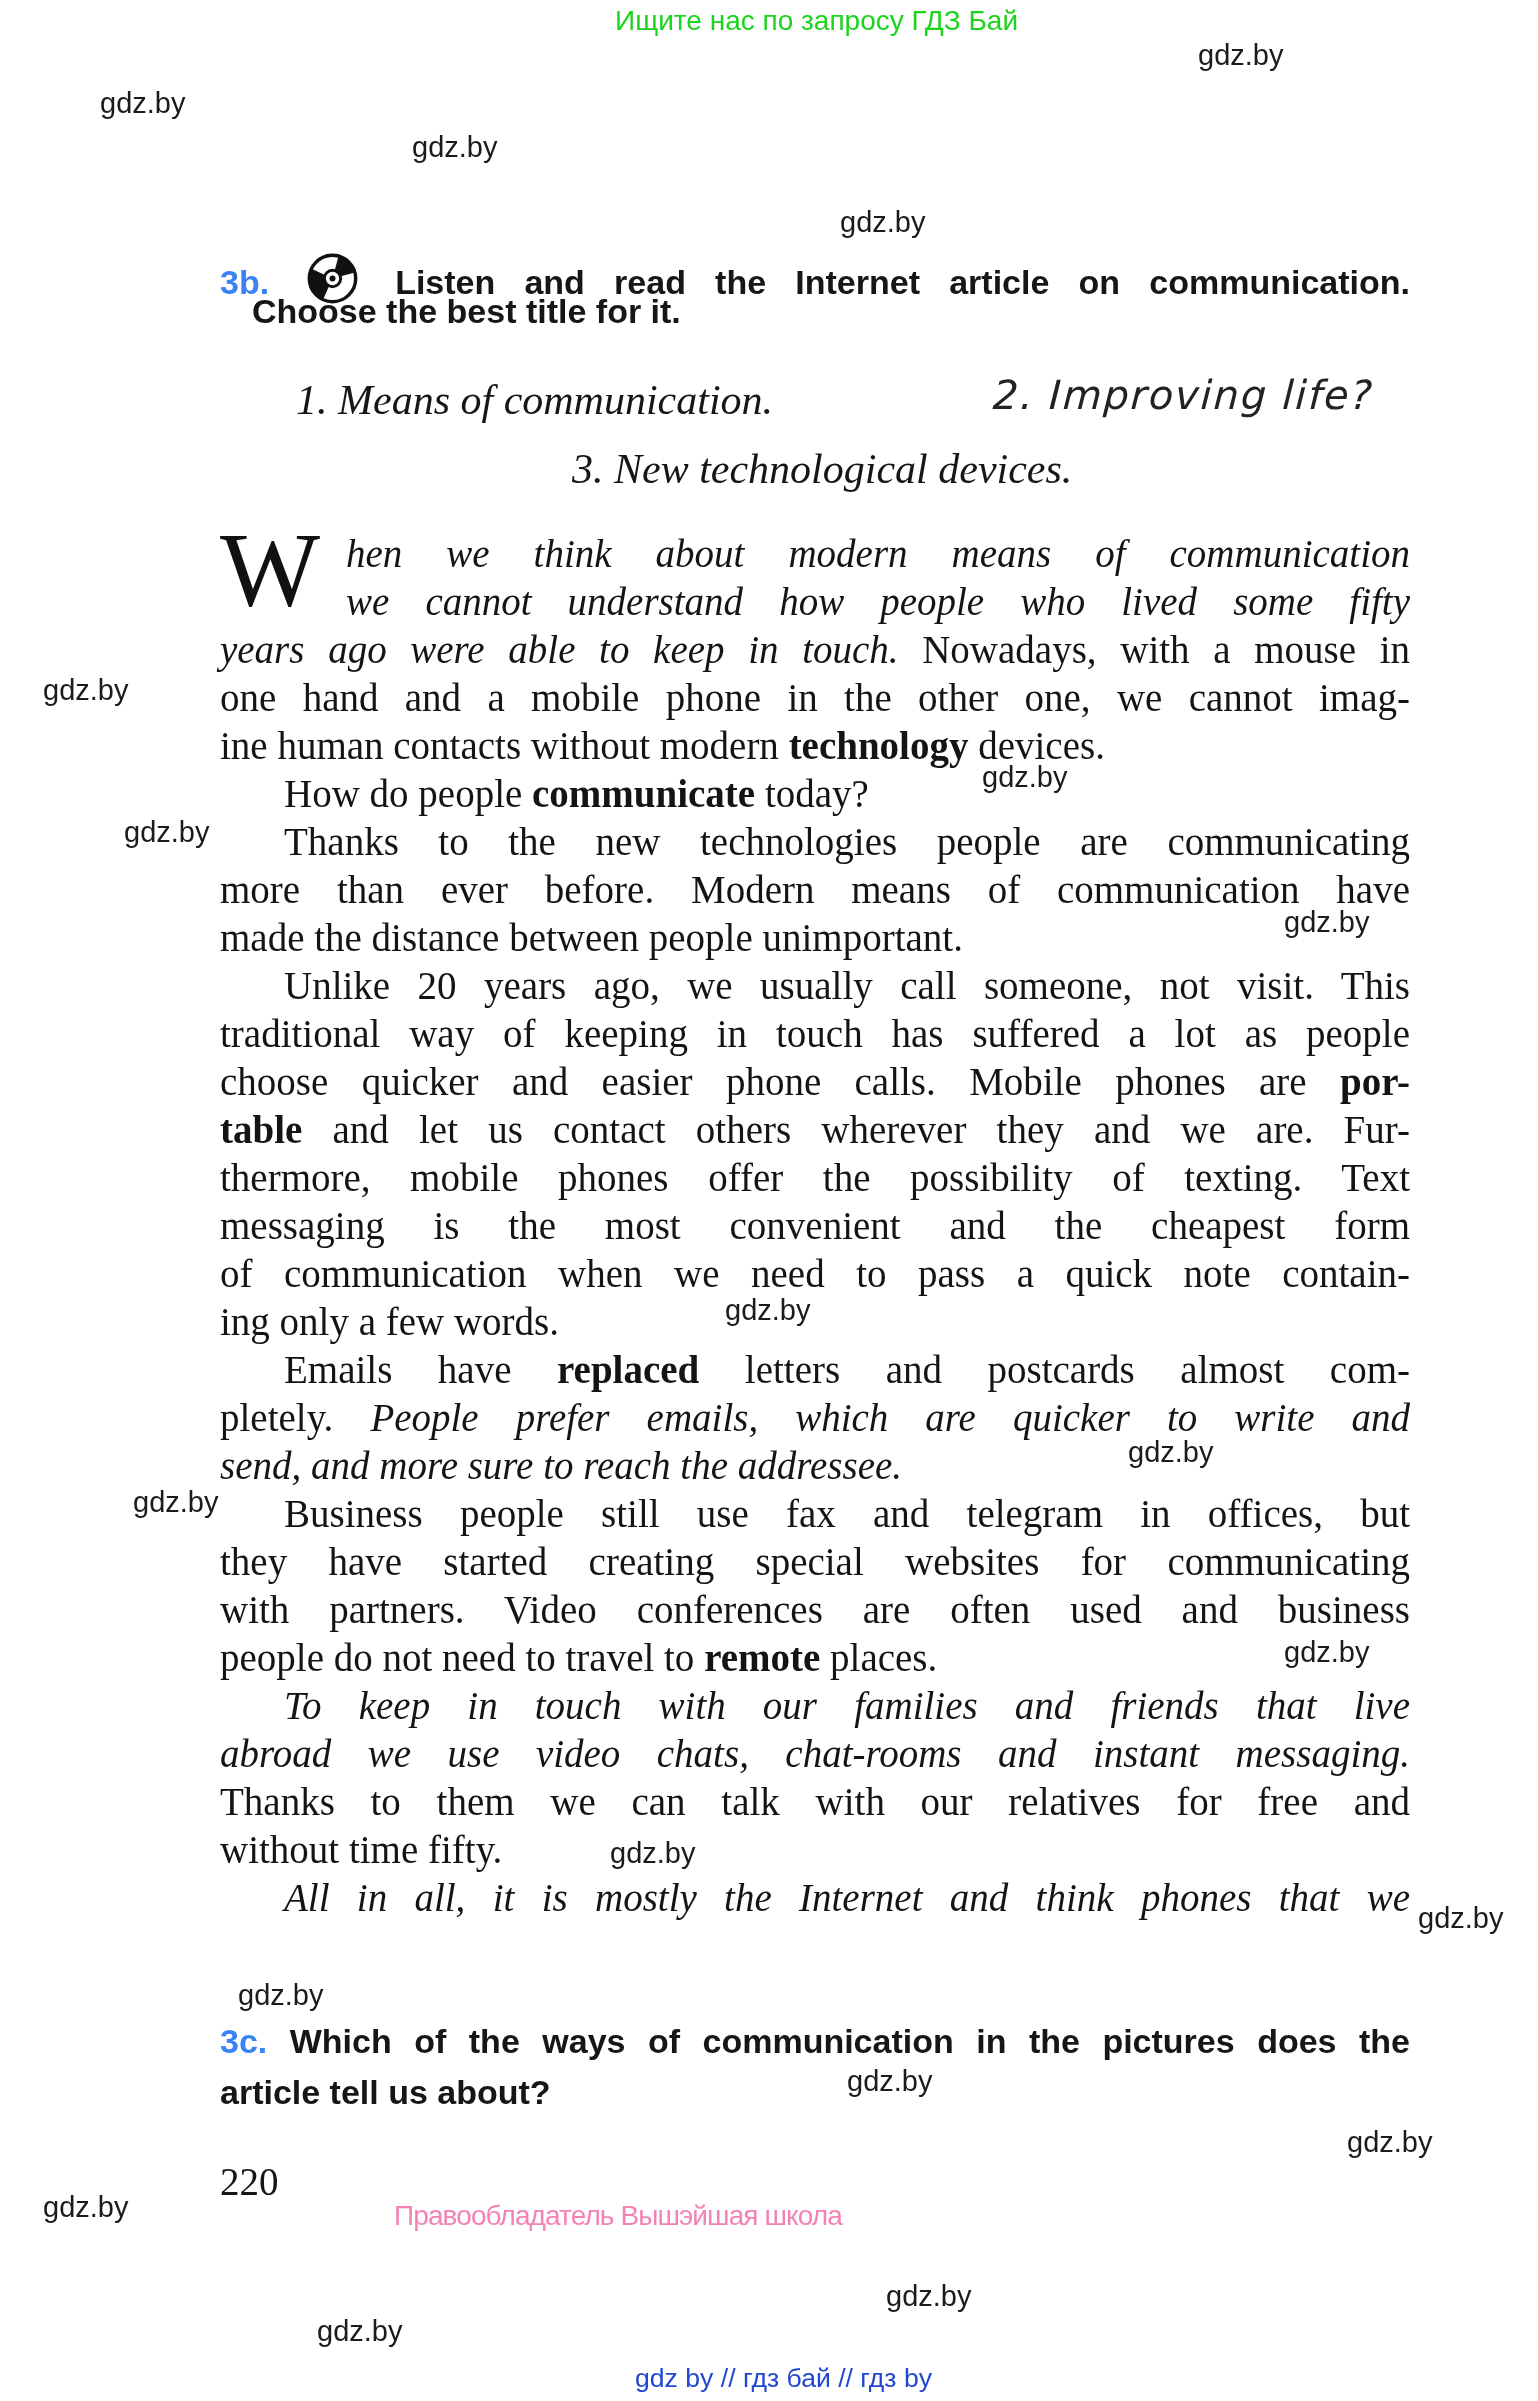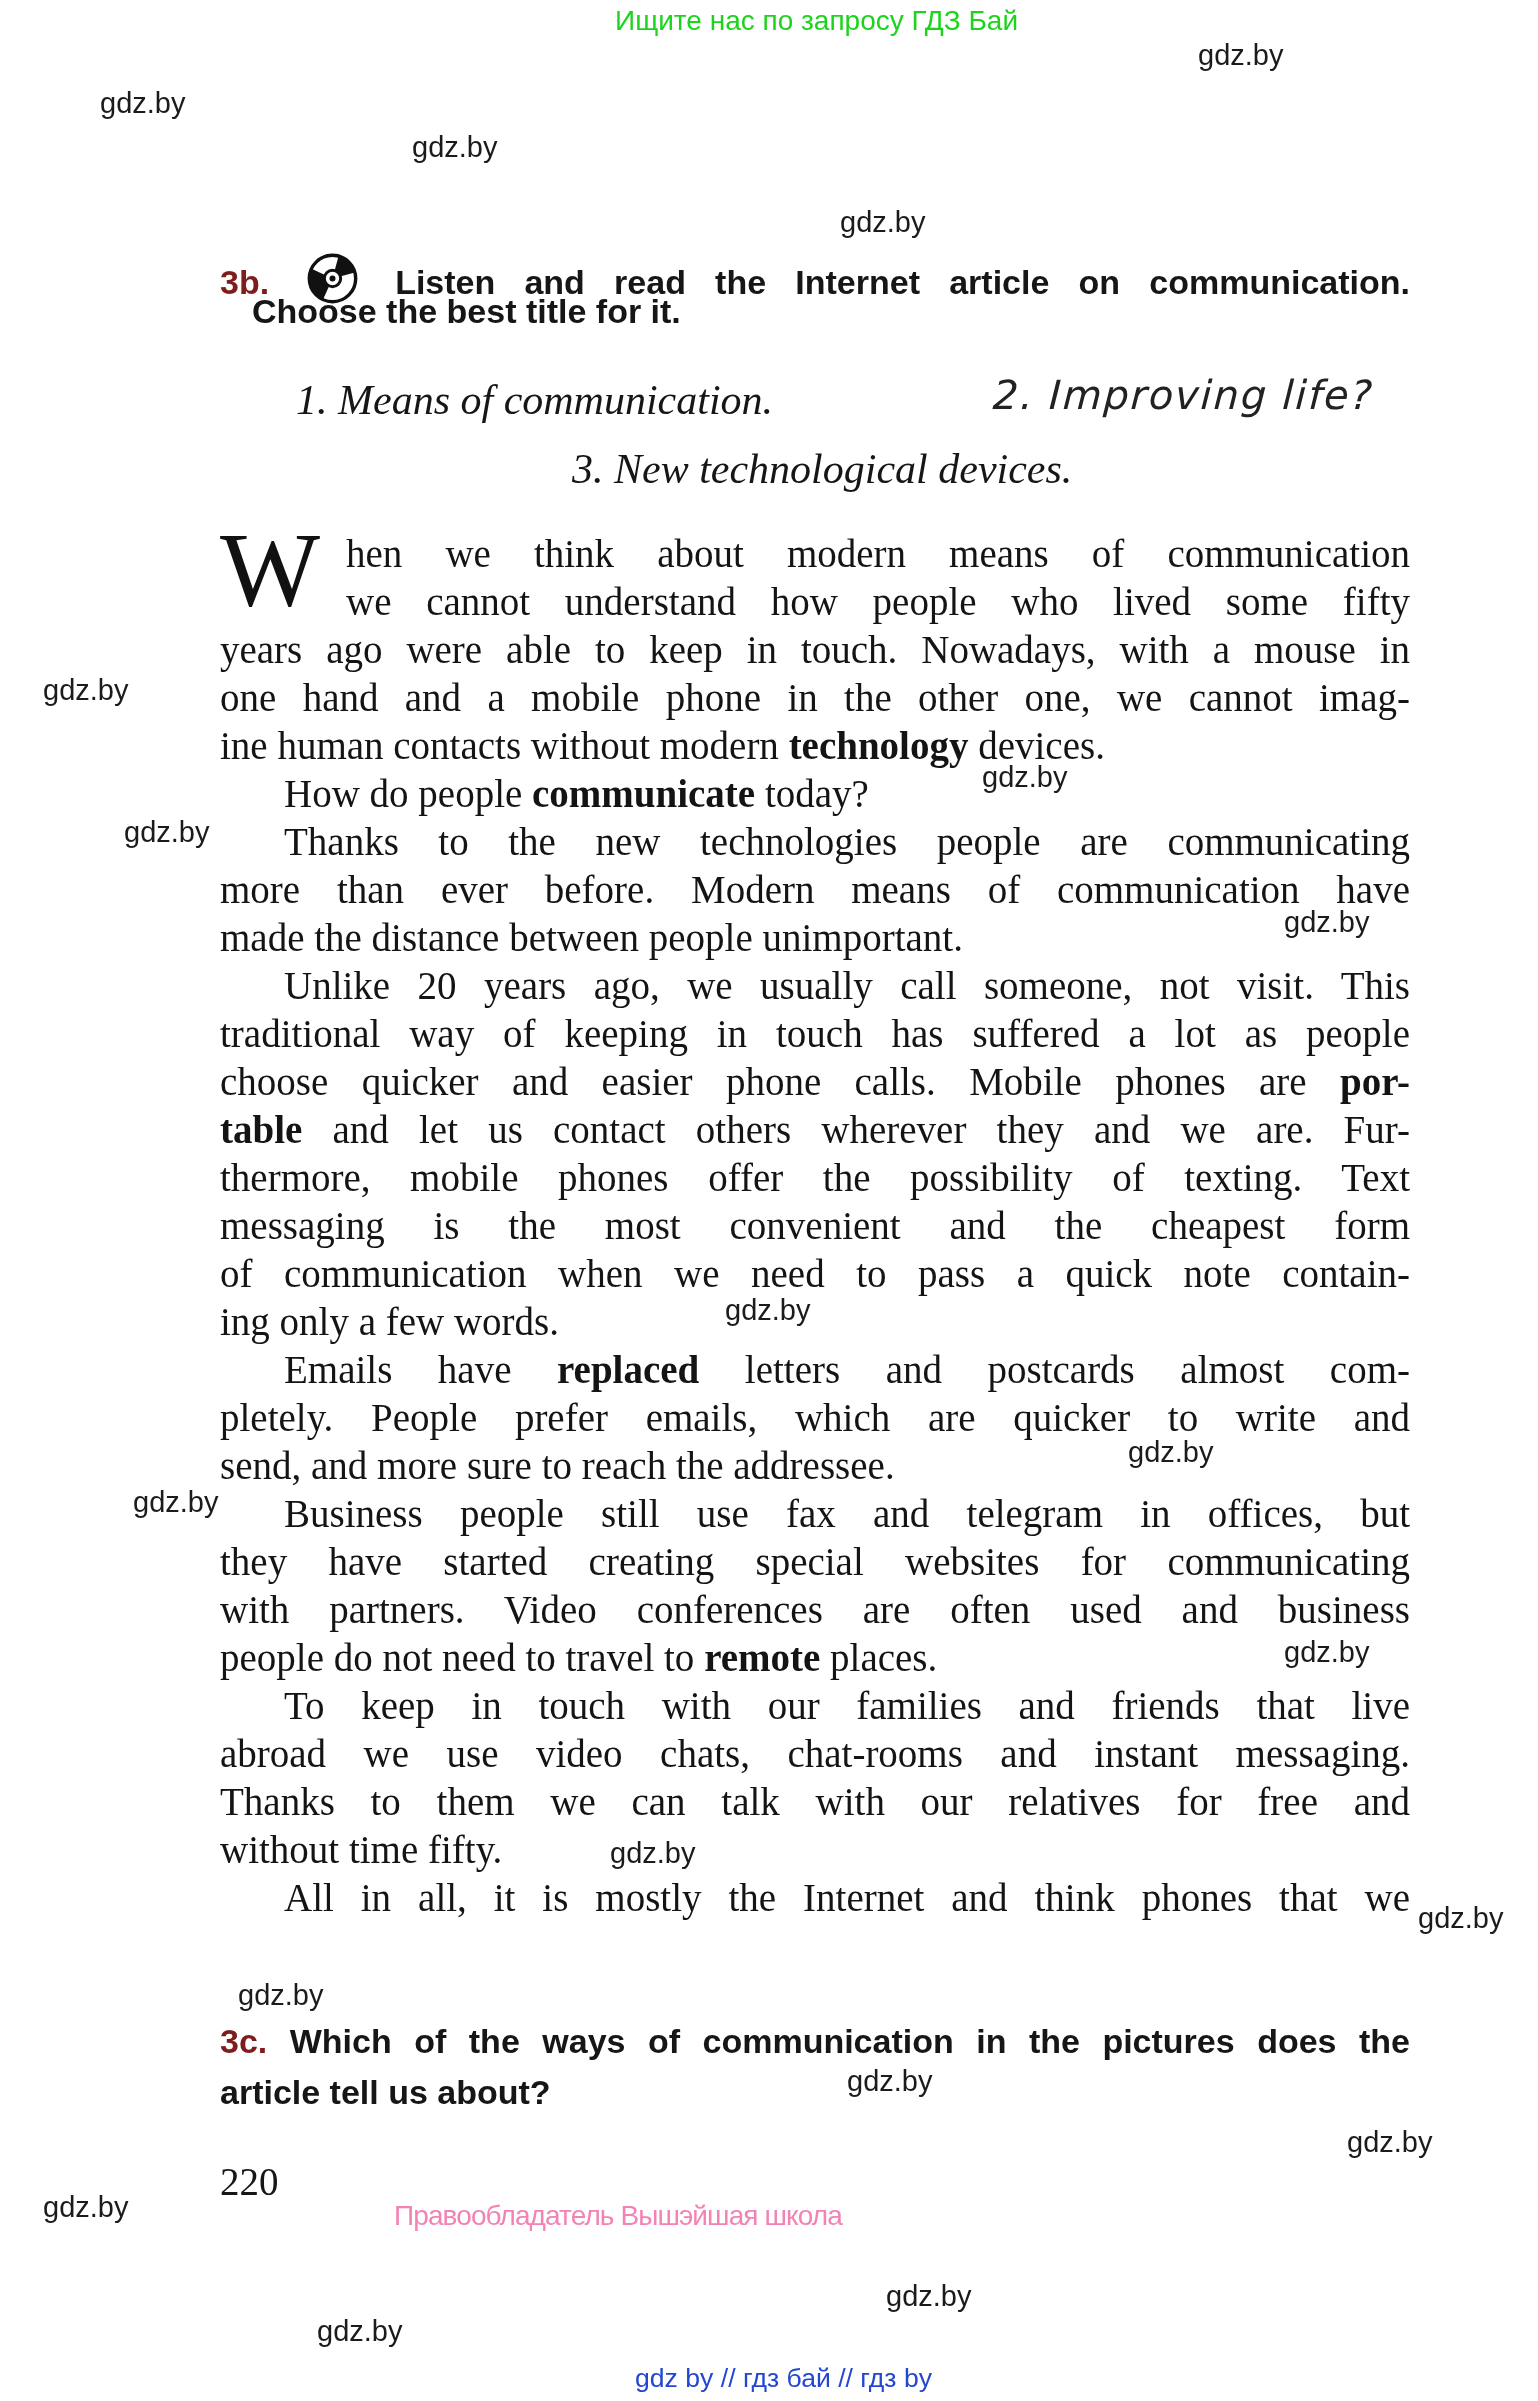--- a/index.html
+++ b/index.html
@@ -26,42 +26,42 @@
     font-size:29px;color:#1b1b1b;white-space:nowrap;
   }
   
   .task-line{
     left:220px;width:1190px;
     font-family:"Liberation Sans", sans-serif;
     font-weight:bold;font-size:34px;line-height:51px;color:#161616;
     white-space:nowrap;
   }
   .just{text-align:justify;text-align-last:justify;white-space:normal;}
-  .tasknum{color:#7f1d1d;}
+  .tasknum{color:#3b82f6;}
   .cd-icon{display:inline-block;vertical-align:-12.4px;margin:0 5.3px;}
   
   .opt-serif{
     font-family:"Liberation Serif", serif;
     font-style:italic;font-size:42px;color:#161616;white-space:nowrap;
   }
   .opt-hand{
     font-family:"DejaVu Sans", sans-serif;
     font-style:italic;font-size:40px;letter-spacing:1.8px;color:#222;
     transform:skewX(-3deg);white-space:nowrap;
   }
   
   #article{
     position:absolute;left:220px;top:530px;width:1190px;
     font-size:39px;color:#141414;
   }
   .a-line{height:48px;line-height:48px;white-space:nowrap;}
   .a-line.j{text-align:justify;text-align-last:justify;white-space:normal;}
   .a-line.in{text-indent:64px;}
   .a-line.dc{padding-left:126px;}
-  .seg-i{margin-top:7px;}
+  .seg-i{font-style:italic;margin-top:7px;}
   .seg-b{font-weight:bold;}
   .seg-u{text-decoration:underline;text-underline-offset:7px;text-decoration-thickness:2.7px;}
   #dropcap{
     position:absolute;left:220px;top:525px;
     font-size:106px;line-height:89px;font-family:"Liberation Serif",serif;color:#111;
   }
   
   .page-num{left:220px;top:2159px;font-size:39px;color:#161616;}
   .copyright{
     left:394px;top:2200px;

